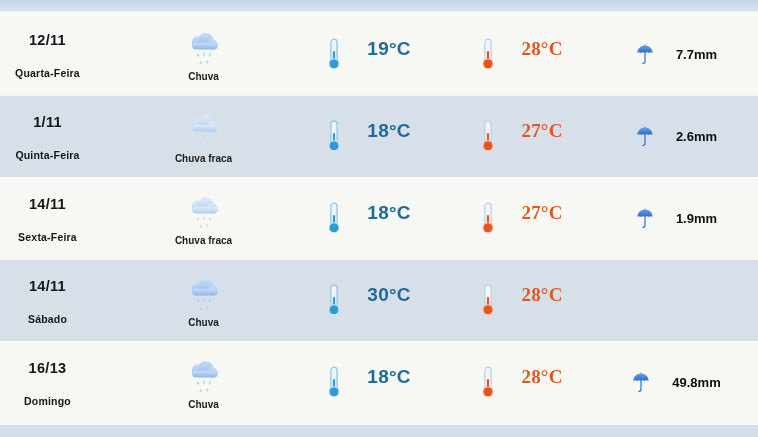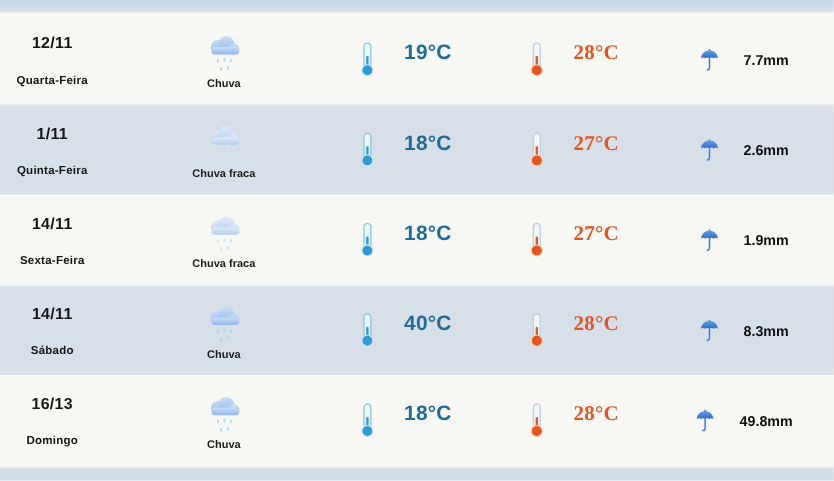--- a/index.html
+++ b/index.html
@@ -209,33 +209,27 @@
       <div class="cond-cell">
         <svg class="wicon" width="34" height="39">
             <use href="#ic-rain" xlink:href="#ic-rain"></use>
           </svg>
         <div class="cond">Chuva</div>
       </div>
       <div class="temp-group min-cell">
         <svg width="14" height="32">
             <use href="#ic-thermo-low" xlink:href="#ic-thermo-low"></use>
           </svg>
-        <span class="temp min">40°C</span>
+        <span class="temp min">30°C</span>
       </div>
       <div class="temp-group">
         <svg width="14" height="32">
             <use href="#ic-thermo-high" xlink:href="#ic-thermo-high"></use>
           </svg>
         <span class="temp max">28°C</span>
-      </div>
-      <div class="precip-cell">
-        <svg width="18" height="21">
-            <use href="#ic-umbrella" xlink:href="#ic-umbrella"></use>
-          </svg>
-        <span class="mm">8.3mm</span>
       </div>
     </div>
 
     <div class="row">
       <div class="date-cell">
         <div class="date">16/13</div>
         <div class="day">Domingo</div>
       </div>
       <div class="cond-cell">
         <svg class="wicon" width="34" height="39">

